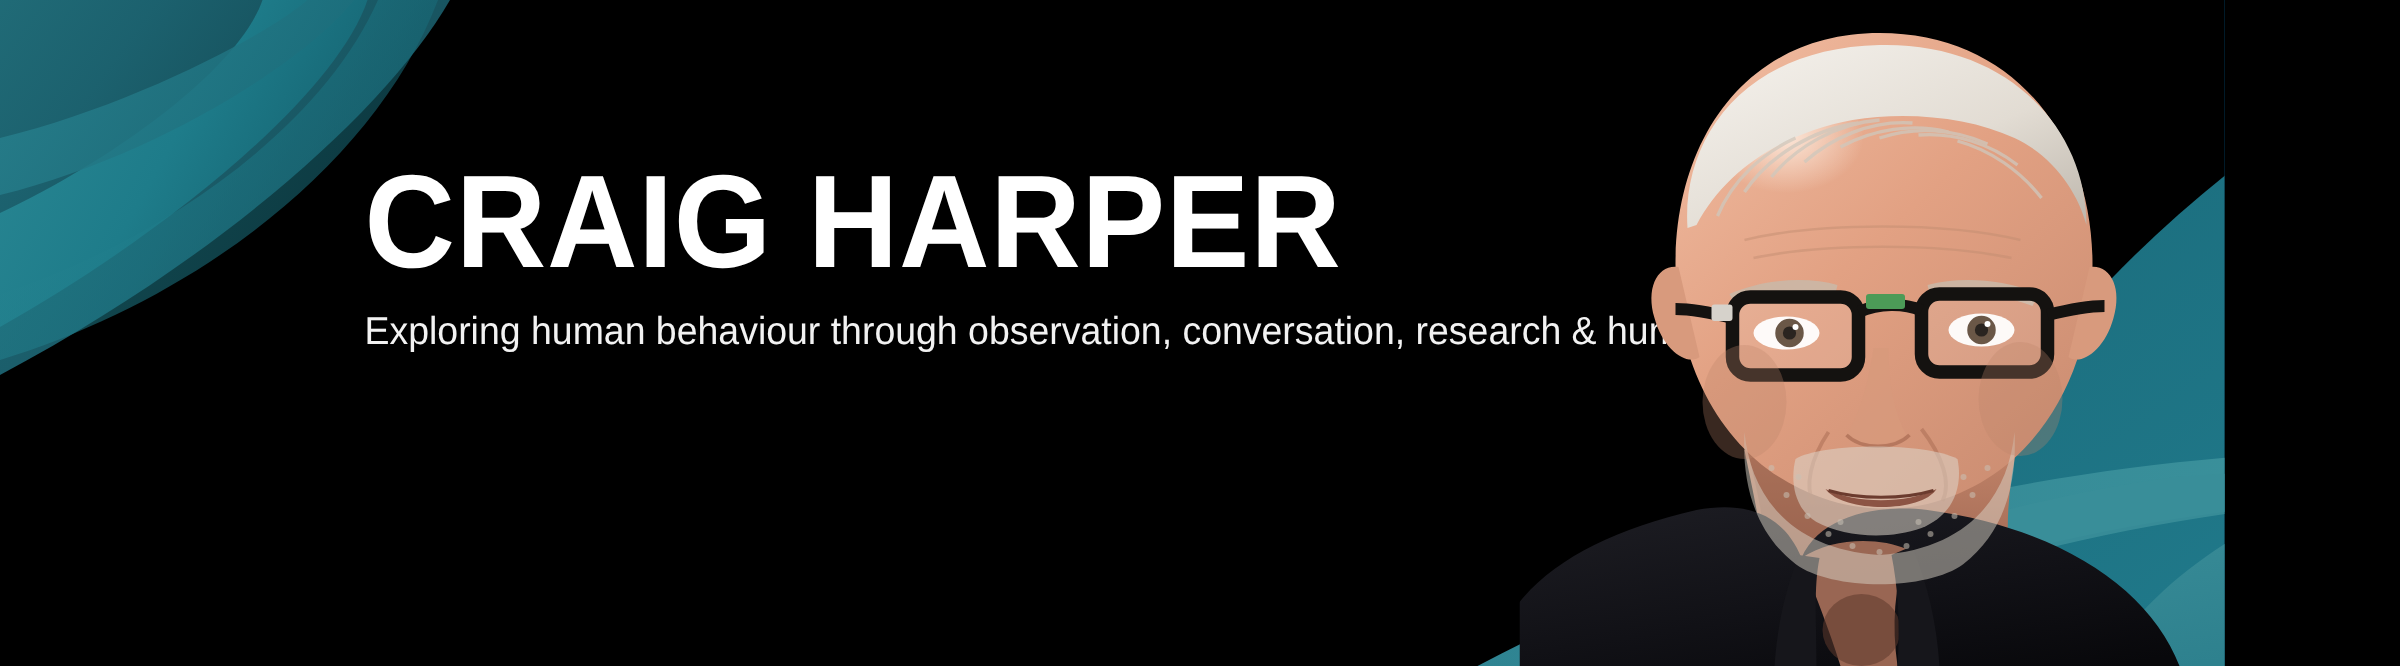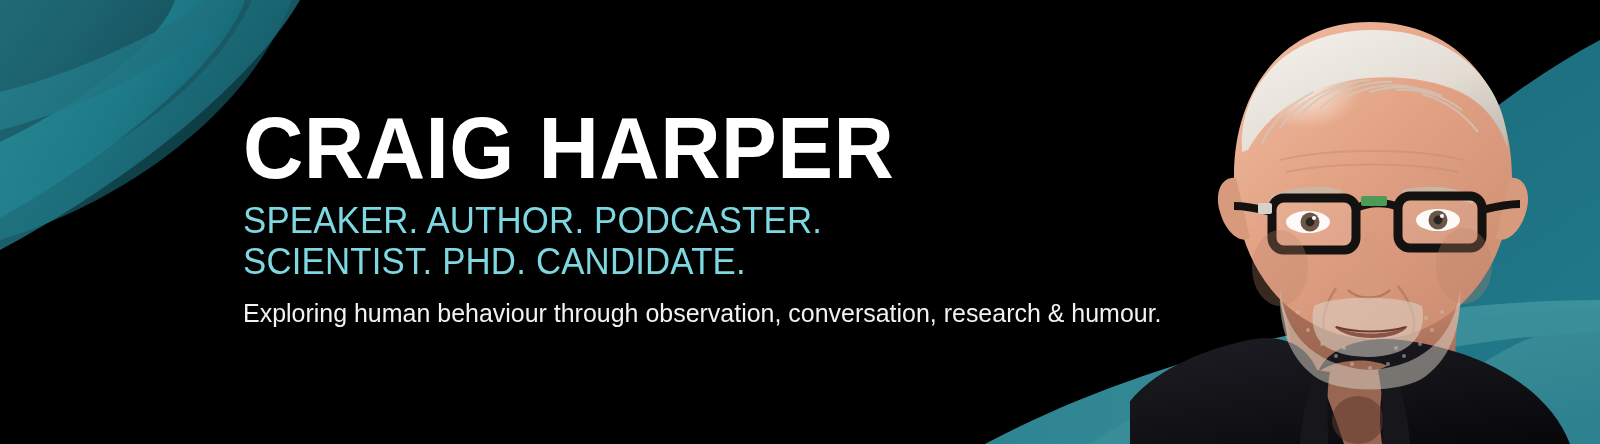--- a/index.html
+++ b/index.html
@@ -2,21 +2,21 @@
 <html><head>
 <meta charset="utf-8">
 <style>
   html, body {
     margin: 0;
     padding: 0;
     background: #000;
   }
   #banner {
     position: relative;
-    width: 1600px;
+    width: 1483px;
     height: 444px;
     background: #0369a1;
     overflow: hidden;
     font-family: "Liberation Sans", sans-serif;
   }
   #bg-waves {
     position: absolute;
     left: 0; top: 0;
     width: 1600px;
     height: 444px;
@@ -132,24 +132,20 @@
     <path d="M1600,318 C1520,330 1440,380 1400,444 L1600,444 Z" fill="url(#gR2)"></path>
 
     <path d="M1600,300 C1420,300 1180,340 985,444 L1130,444 C1280,372 1450,336 1600,332 Z" fill="url(#gB1)"></path>
 
     <path d="M1090,444 C1180,382 1320,336 1450,318 L1600,308 L1600,332 C1440,338 1270,382 1140,444 Z" fill="#3A8E99" opacity="0.9"></path>
   </svg>
 
   <div id="text-block">
     <h1 id="title">CRAIG HARPER</h1>
 
-    <div id="subtitle-wrap">
-      <div class="subtitle-line">SPEAKER. AUTHOR. PODCASTER.</div>
-      <div class="subtitle-line">SCIENTIST. PHD. CANDIDATE.</div>
-    </div>
 
     <p id="tagline">Exploring human behaviour through observation, conversation, research &amp; humour.</p>
   </div>
 
   <div id="portrait">
     <svg width="470" height="444" viewBox="0 0 470 444">
       <defs>
         <linearGradient id="skinG" x1="0.1" y1="0" x2="0.9" y2="1">
           <stop offset="0%" stop-color="#F0BBA0"></stop>
           <stop offset="45%" stop-color="#E2A183"></stop>

